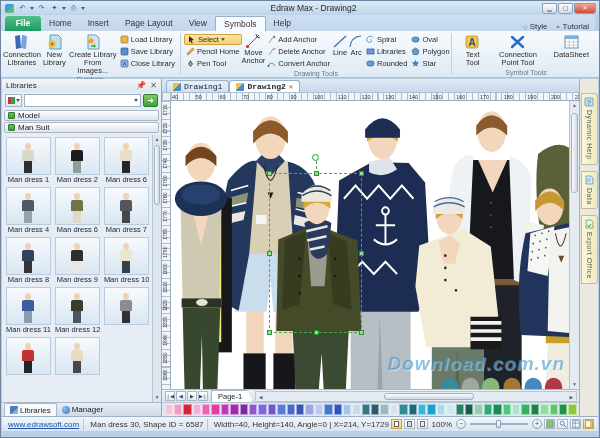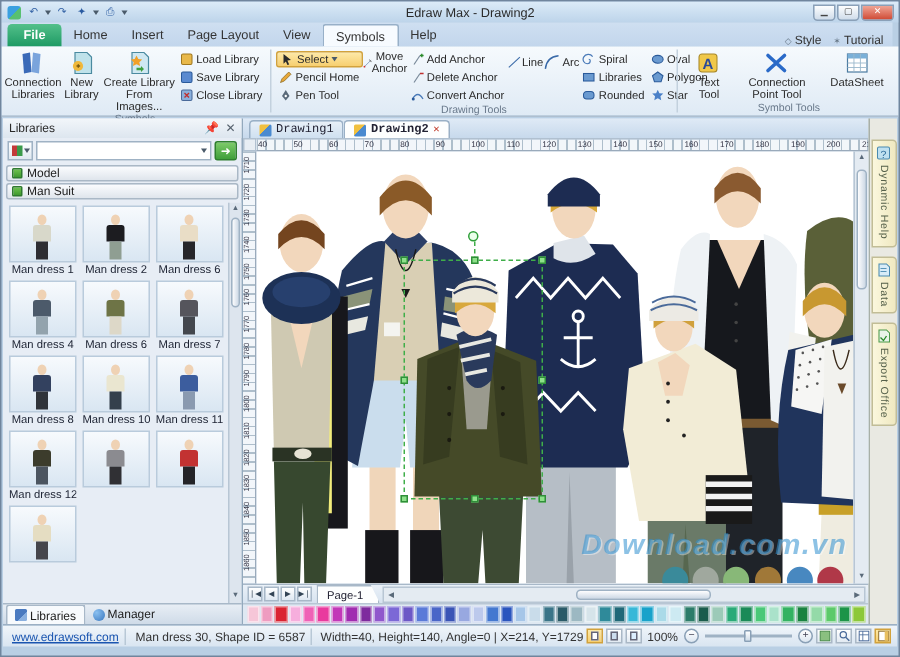--- a/index.html
+++ b/index.html
@@ -35,21 +35,21 @@
   .rgroup { display:flex; flex-direction:column; padding:1px 2px 0; }
   .rgroup-body { flex:1; display:flex; align-items:flex-start; }
   .rgroup-label { text-align:center; font-size:7px; color:#68788a; height:9px; line-height:9px; }
   .rdivider { width:1px; background:#c3d1de; margin:2px 1px; }
   .bigbtn { width:40px; display:flex; flex-direction:column; align-items:center; text-align:center; line-height:8px; padding-top:2px; }
   .bigbtn .bb-ic { width:17px; height:16px; margin-bottom:1px; }
   .smallcol { display:flex; flex-direction:column; gap:1px; padding-top:2px; }
   .smallbtn { display:flex; align-items:center; gap:2px; height:11px; padding:0 2px; border-radius:2px; white-space:nowrap; }
   .smallbtn.hl { background:linear-gradient(#fde9a8,#f7cf70); border:1px solid #d2a23c; }
   .sb-ic { width:9px; height:9px; flex:none; }
-  .midbtn { width:30px; display:flex; flex-direction:row; align-items:center; text-align:center; line-height:8px; padding-top:2px; }
+  .midbtn { width:30px; display:flex; flex-direction:column; align-items:center; text-align:center; line-height:8px; padding-top:2px; }
   .midbtn .bb-ic { width:16px; height:15px; }
   svg.icon { display:block; width:100%; height:100%; }
 
   
   .main { position:absolute; top:78px; left:1px; right:1px; bottom:21px; display:flex; }
 
   
   .lpanel { width:160px; background:#e7edf5; border-right:1px solid #93a9bd; display:flex; flex-direction:column; font-size:8px; }
   .lp-title { height:13px; display:flex; align-items:center; padding:0 4px; color:#2a2a2a; background:linear-gradient(#f2f6fa,#dde6ef); }
   .lp-title .t { flex:1; }
@@ -504,20 +504,28 @@
 
   <div class="thumb">
     <div class="thumb-box" style="--jk: #33415f; --pt: #30343a;">
       <div class="t-head"></div>
       <div class="t-body"></div>
       <div class="t-legs"></div>
     </div>
     <div class="thumb-label">Man dress 8</div>
   </div>
 
+  <div class="thumb">
+    <div class="thumb-box" style="--jk: #2e2e30; --pt: #e8e8e2;">
+      <div class="t-head"></div>
+      <div class="t-body"></div>
+      <div class="t-legs"></div>
+    </div>
+    <div class="thumb-label">Man dress 9</div>
+  </div>
 
   <div class="thumb">
     <div class="thumb-box" style="--jk: #eae6d0; --pt: #34404c;">
       <div class="t-head"></div>
       <div class="t-body"></div>
       <div class="t-legs"></div>
     </div>
     <div class="thumb-label">Man dress 10</div>
   </div>
 

